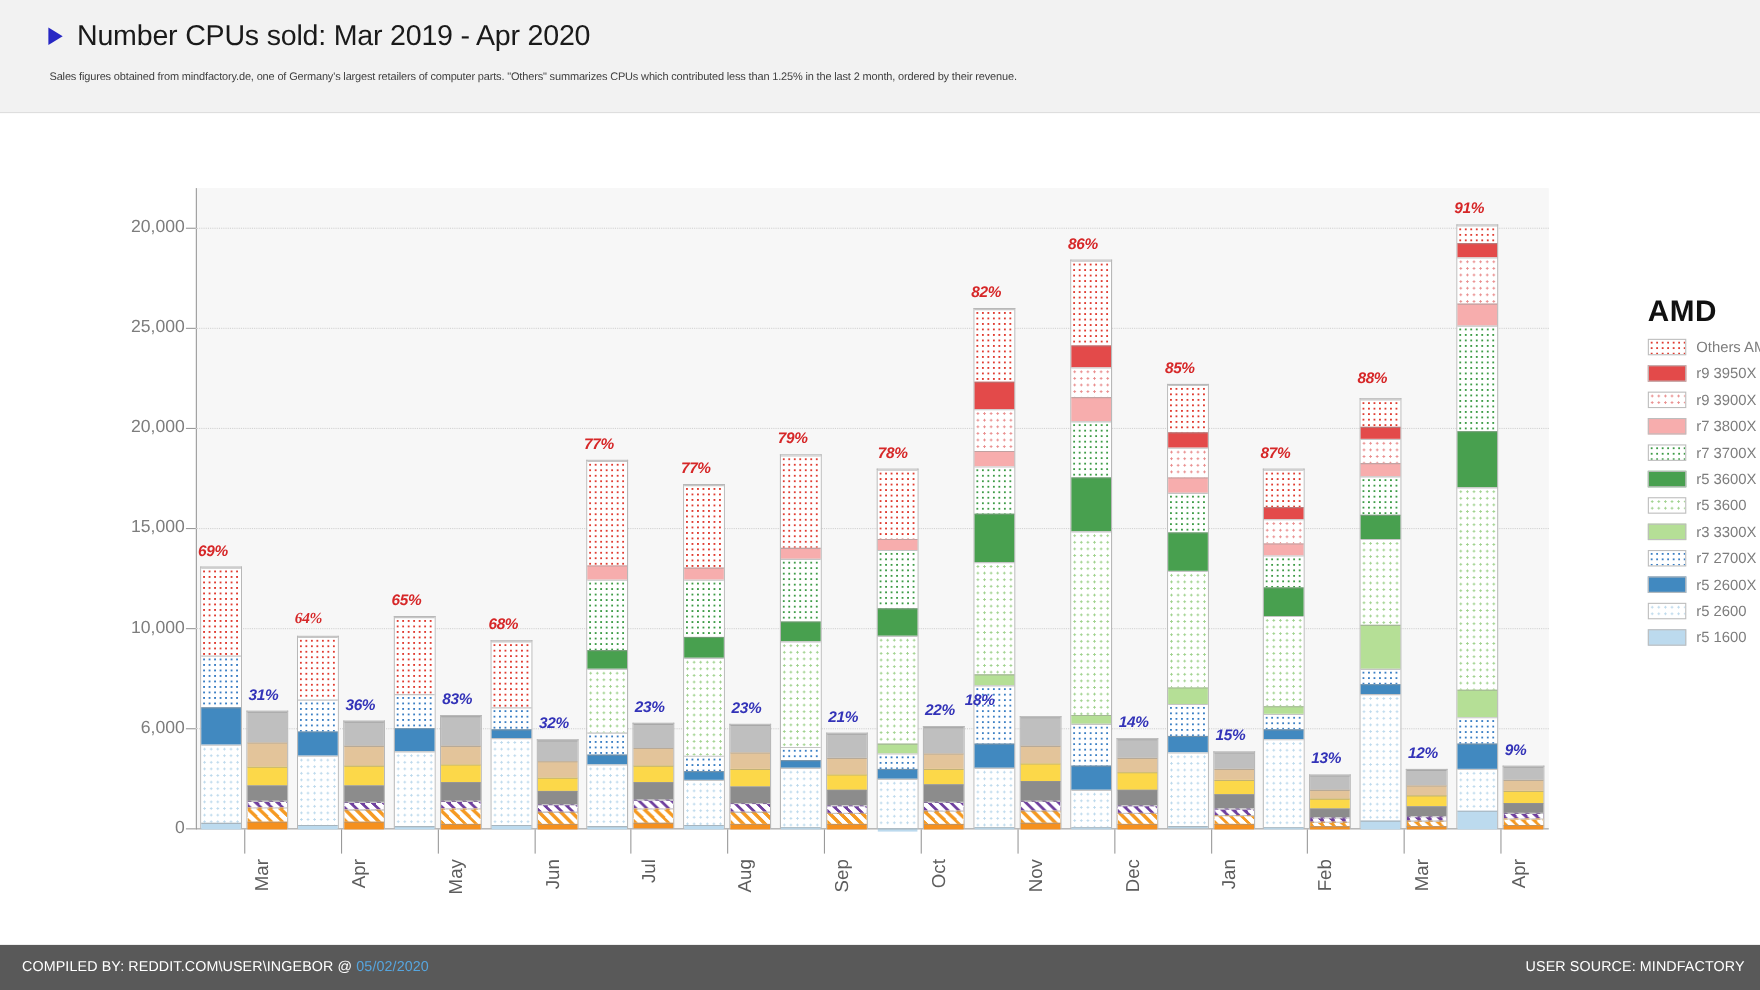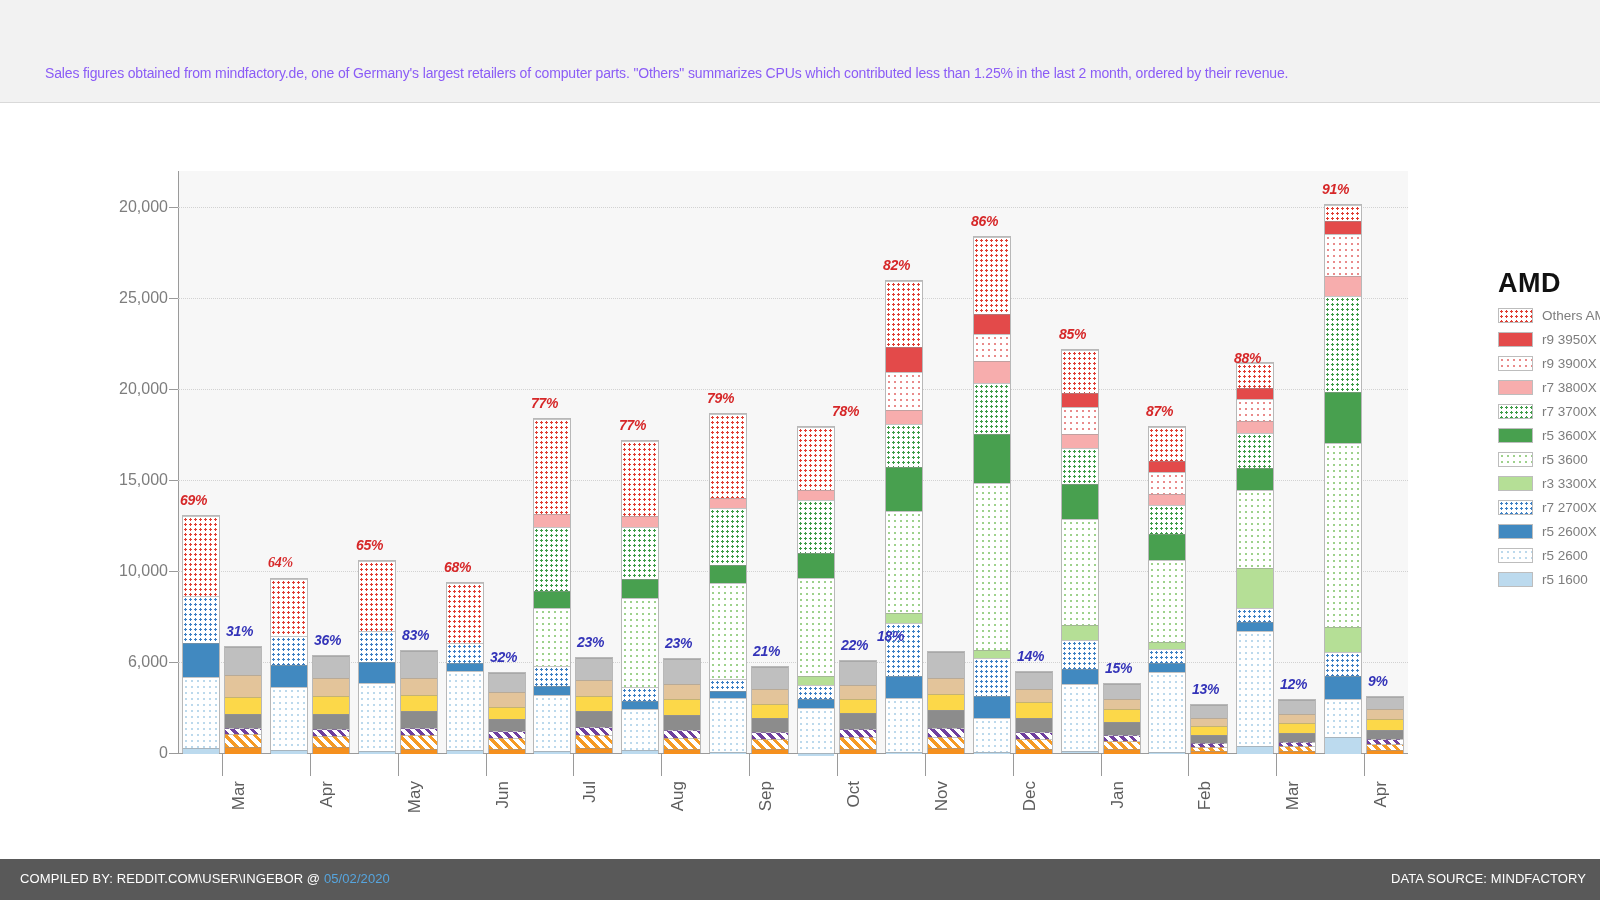--- a/index.html
+++ b/index.html
@@ -13,21 +13,21 @@
   }
 
   
   #header {
     position:absolute; left:0; top:0; width:1600px; height:103px;
     background:#f2f2f2; border-bottom:1px solid #d9d9d9;
   }
   #title-row { position:absolute; left:44px; top:17px; display:flex; align-items:center; gap:13px; }
   #play-icon { width:0; height:0; border-left:13px solid #2727c4; border-top:8px solid transparent; border-bottom:8px solid transparent; }
   #page-title { font-size:26px; color:#1a1a1a; font-weight:400; letter-spacing:-0.2px; white-space:nowrap; }
-  #subtitle { position:absolute; left:45px; top:65px; font-size:14px; color:#8b5cf6; white-space:nowrap; letter-spacing:-0.15px; }
+  #subtitle { position:absolute; left:45px; top:65px; font-size:10px; color:#404040; white-space:nowrap; letter-spacing:-0.15px; }
 
   
   #chart-wrap { position:absolute; left:0; top:103px; width:1600px; height:797px; background:#fff; }
   #plot {
     position:absolute; left:178px; top:68px; width:1230px; height:582px;
     background:#f7f7f7;
   }
   .gridline { position:absolute; left:0; width:100%; height:1px; border-top:1px dotted #d2d2d2; }
   #axis-x-line { position:absolute; left:178px; top:650px; width:1230px; height:1px; background:#9a9a9a; }
   #axis-y-line { position:absolute; left:178px; top:68px; width:1px; height:583px; background:#9a9a9a; }
@@ -68,20 +68,24 @@
     background:#595959; color:#ffffff;
   }
   #footer-left { position:absolute; left:20px; top:12px; font-size:13px; letter-spacing:0.1px; white-space:nowrap; }
   #footer-date { color:#56a5de; }
   #footer-right { position:absolute; right:14px; top:12px; font-size:13px; letter-spacing:0.1px; white-space:nowrap; }
 </style>
 </head>
 <body>
 
 <div id="header">
+  <div id="title-row">
+    <span id="play-icon"></span>
+    <span id="page-title">Number CPUs sold: Mar 2019 - Apr 2020</span>
+  </div>
   <div id="subtitle">Sales figures obtained from mindfactory.de, one of Germany's largest retailers of computer parts. "Others" summarizes CPUs which contributed less than 1.25% in the last 2 month, ordered by their revenue.</div>
 </div>
 
 <div id="chart-wrap">
   <div id="plot"></div>
   <div id="axis-x-line"></div>
   <div id="axis-y-line"></div>
   <div id="gridlines">
       <div class="gridline" style="left: 178px; top: 559.062px; width: 1230px;"></div>
       <div class="gridline" style="left: 178px; top: 468.125px; width: 1230px;"></div>
@@ -289,21 +293,21 @@
       </div>
       <div class="bar" style="left: 839px; top: 557.244px; height: 92.7562px;">
         <div class="seg" title="Others Intel" style="top: 0px; height: 23.6438px; background: rgb(191, 191, 191); border-top: 1px solid rgba(150, 150, 150, 0.55);"></div>
         <div class="seg" title="i9 9900K" style="top: 23.6438px; height: 13.6406px; background: rgb(227, 196, 154); border-top: 1px solid rgba(150, 150, 150, 0.55);"></div>
         <div class="seg" title="i5 9600K" style="top: 37.2844px; height: 14.55px; background: rgb(252, 216, 73); border-top: 1px solid rgba(150, 150, 150, 0.55);"></div>
         <div class="seg" title="i7 9700K" style="top: 51.8344px; height: 15.4594px; background: rgb(140, 140, 140); border-top: 1px solid rgba(150, 150, 150, 0.55);"></div>
         <div class="seg" title="i3 9100F" style="top: 67.2937px; height: 8.18438px; background: repeating-linear-gradient(45deg, rgb(111, 63, 158) 0px, rgb(111, 63, 158) 3px, rgb(255, 255, 255) 3px, rgb(255, 255, 255) 7px); border-top: 1px solid rgba(150, 150, 150, 0.55);"></div>
         <div class="seg" title="i5 9400F" style="top: 75.4781px; height: 11.8219px; background: repeating-linear-gradient(45deg, rgb(245, 154, 35) 0px, rgb(245, 154, 35) 3px, rgb(255, 255, 255) 3px, rgb(255, 255, 255) 7px); border-top: 1px solid rgba(150, 150, 150, 0.55);"></div>
         <div class="seg" title="i9 9900KF" style="top: 87.3px; height: 5.45625px; background: rgb(245, 144, 30); border-top: 1px solid rgba(150, 150, 150, 0.55);"></div>
       </div>
-      <div class="pct amd" style="left: 832px; top: 299.625px;">78%</div>
+      <div class="pct amd" style="left: 798px; top: 299.625px;">78%</div>
       <div class="pct intel" style="left: 841px; top: 534.244px;">22%</div>
       <div class="bar" style="left: 885px; top: 177.125px; height: 472.875px;">
         <div class="seg" title="Others AMD" style="top: 0px; height: 65.475px; background-color: rgb(255, 255, 255); background-image: radial-gradient(rgb(224, 60, 49) 1.1px, transparent 1.2px); background-size: 5px 5px; border-top: 1px solid rgba(150, 150, 150, 0.55);"></div>
         <div class="seg" title="r9 3950X" style="top: 65.475px; height: 25.4625px; background: rgb(227, 74, 74); border-top: 1px solid rgba(150, 150, 150, 0.55);"></div>
         <div class="seg" title="r9 3900X" style="top: 90.9375px; height: 38.1938px; background-color: rgb(255, 255, 255); background-image: radial-gradient(rgb(233, 139, 139) 0.85px, transparent 1px); background-size: 6px 6px; border-top: 1px solid rgba(150, 150, 150, 0.55);"></div>
         <div class="seg" title="r7 3800X" style="top: 129.131px; height: 13.6406px; background: rgb(247, 173, 173); border-top: 1px solid rgba(150, 150, 150, 0.55);"></div>
         <div class="seg" title="r7 3700X" style="top: 142.772px; height: 42.7406px; background-color: rgb(255, 255, 255); background-image: radial-gradient(rgb(61, 155, 70) 1.1px, transparent 1.2px); background-size: 5px 5px; border-top: 1px solid rgba(150, 150, 150, 0.55);"></div>
         <div class="seg" title="r5 3600X" style="top: 185.512px; height: 44.5594px; background: rgb(72, 160, 79); border-top: 1px solid rgba(150, 150, 150, 0.55);"></div>
         <div class="seg" title="r5 3600" style="top: 230.072px; height: 101.85px; background-color: rgb(255, 255, 255); background-image: radial-gradient(rgb(158, 209, 140) 0.85px, transparent 1px); background-size: 6px 6px; border-top: 1px solid rgba(150, 150, 150, 0.55);"></div>
         <div class="seg" title="r3 3300X" style="top: 331.922px; height: 10.0031px; background: rgb(181, 223, 150); border-top: 1px solid rgba(150, 150, 150, 0.55);"></div>
@@ -414,21 +418,21 @@
       </div>
       <div class="bar" style="left: 1278px; top: 596.347px; height: 53.6531px;">
         <div class="seg" title="Others Intel" style="top: 0px; height: 13.6406px; background: rgb(191, 191, 191); border-top: 1px solid rgba(150, 150, 150, 0.55);"></div>
         <div class="seg" title="i9 9900K" style="top: 13.6406px; height: 9.09375px; background: rgb(227, 196, 154); border-top: 1px solid rgba(150, 150, 150, 0.55);"></div>
         <div class="seg" title="i5 9600K" style="top: 22.7344px; height: 10.0031px; background: rgb(252, 216, 73); border-top: 1px solid rgba(150, 150, 150, 0.55);"></div>
         <div class="seg" title="i7 9700K" style="top: 32.7375px; height: 9.09375px; background: rgb(140, 140, 140); border-top: 1px solid rgba(150, 150, 150, 0.55);"></div>
         <div class="seg" title="i3 9100F" style="top: 41.8312px; height: 3.6375px; background: repeating-linear-gradient(45deg, rgb(111, 63, 158) 0px, rgb(111, 63, 158) 3px, rgb(255, 255, 255) 3px, rgb(255, 255, 255) 7px); border-top: 1px solid rgba(150, 150, 150, 0.55);"></div>
         <div class="seg" title="i5 9400F" style="top: 45.4688px; height: 5.45625px; background: repeating-linear-gradient(45deg, rgb(245, 154, 35) 0px, rgb(245, 154, 35) 3px, rgb(255, 255, 255) 3px, rgb(255, 255, 255) 7px); border-top: 1px solid rgba(150, 150, 150, 0.55);"></div>
         <div class="seg" title="i9 9900KF" style="top: 50.925px; height: 2.72812px; background: rgb(245, 144, 30); border-top: 1px solid rgba(150, 150, 150, 0.55);"></div>
       </div>
-      <div class="pct amd" style="left: 1234px; top: 247px;">88%</div>
+      <div class="pct amd" style="left: 1234px; top: 232px;">88%</div>
       <div class="pct intel" style="left: 1280px; top: 573.347px;">12%</div>
       <div class="bar" style="left: 1324px; top: 100.738px; height: 549.262px;">
         <div class="seg" title="Others AMD" style="top: 0px; height: 16.3688px; background-color: rgb(255, 255, 255); background-image: radial-gradient(rgb(224, 60, 49) 1.1px, transparent 1.2px); background-size: 5px 5px; border-top: 1px solid rgba(150, 150, 150, 0.55);"></div>
         <div class="seg" title="r9 3950X" style="top: 16.3688px; height: 12.7312px; background: rgb(227, 74, 74); border-top: 1px solid rgba(150, 150, 150, 0.55);"></div>
         <div class="seg" title="r9 3900X" style="top: 29.1px; height: 41.8312px; background-color: rgb(255, 255, 255); background-image: radial-gradient(rgb(233, 139, 139) 0.85px, transparent 1px); background-size: 6px 6px; border-top: 1px solid rgba(150, 150, 150, 0.55);"></div>
         <div class="seg" title="r7 3800X" style="top: 70.9313px; height: 20.0063px; background: rgb(247, 173, 173); border-top: 1px solid rgba(150, 150, 150, 0.55);"></div>
         <div class="seg" title="r7 3700X" style="top: 90.9375px; height: 96.3937px; background-color: rgb(255, 255, 255); background-image: radial-gradient(rgb(61, 155, 70) 1.1px, transparent 1.2px); background-size: 5px 5px; border-top: 1px solid rgba(150, 150, 150, 0.55);"></div>
         <div class="seg" title="r5 3600X" style="top: 187.331px; height: 50.925px; background: rgb(72, 160, 79); border-top: 1px solid rgba(150, 150, 150, 0.55);"></div>
         <div class="seg" title="r5 3600" style="top: 238.256px; height: 183.694px; background-color: rgb(255, 255, 255); background-image: radial-gradient(rgb(158, 209, 140) 0.85px, transparent 1px); background-size: 6px 6px; border-top: 1px solid rgba(150, 150, 150, 0.55);"></div>
         <div class="seg" title="r3 3300X" style="top: 421.95px; height: 25.4625px; background: rgb(181, 223, 150); border-top: 1px solid rgba(150, 150, 150, 0.55);"></div>
@@ -503,14 +507,14 @@
         </div>
       </div>
   </div>
 
 </div>
 
 <div id="footer">
   <div id="footer-left">
     <span>COMPILED BY: REDDIT.COM\USER\INGEBOR @ </span><span id="footer-date">05/02/2020</span>
   </div>
-  <div id="footer-right">DATA SOURCE: MINDFACTORY</div>
+  <div id="footer-right">USER SOURCE: MINDFACTORY</div>
 </div>
 
 </body></html>

